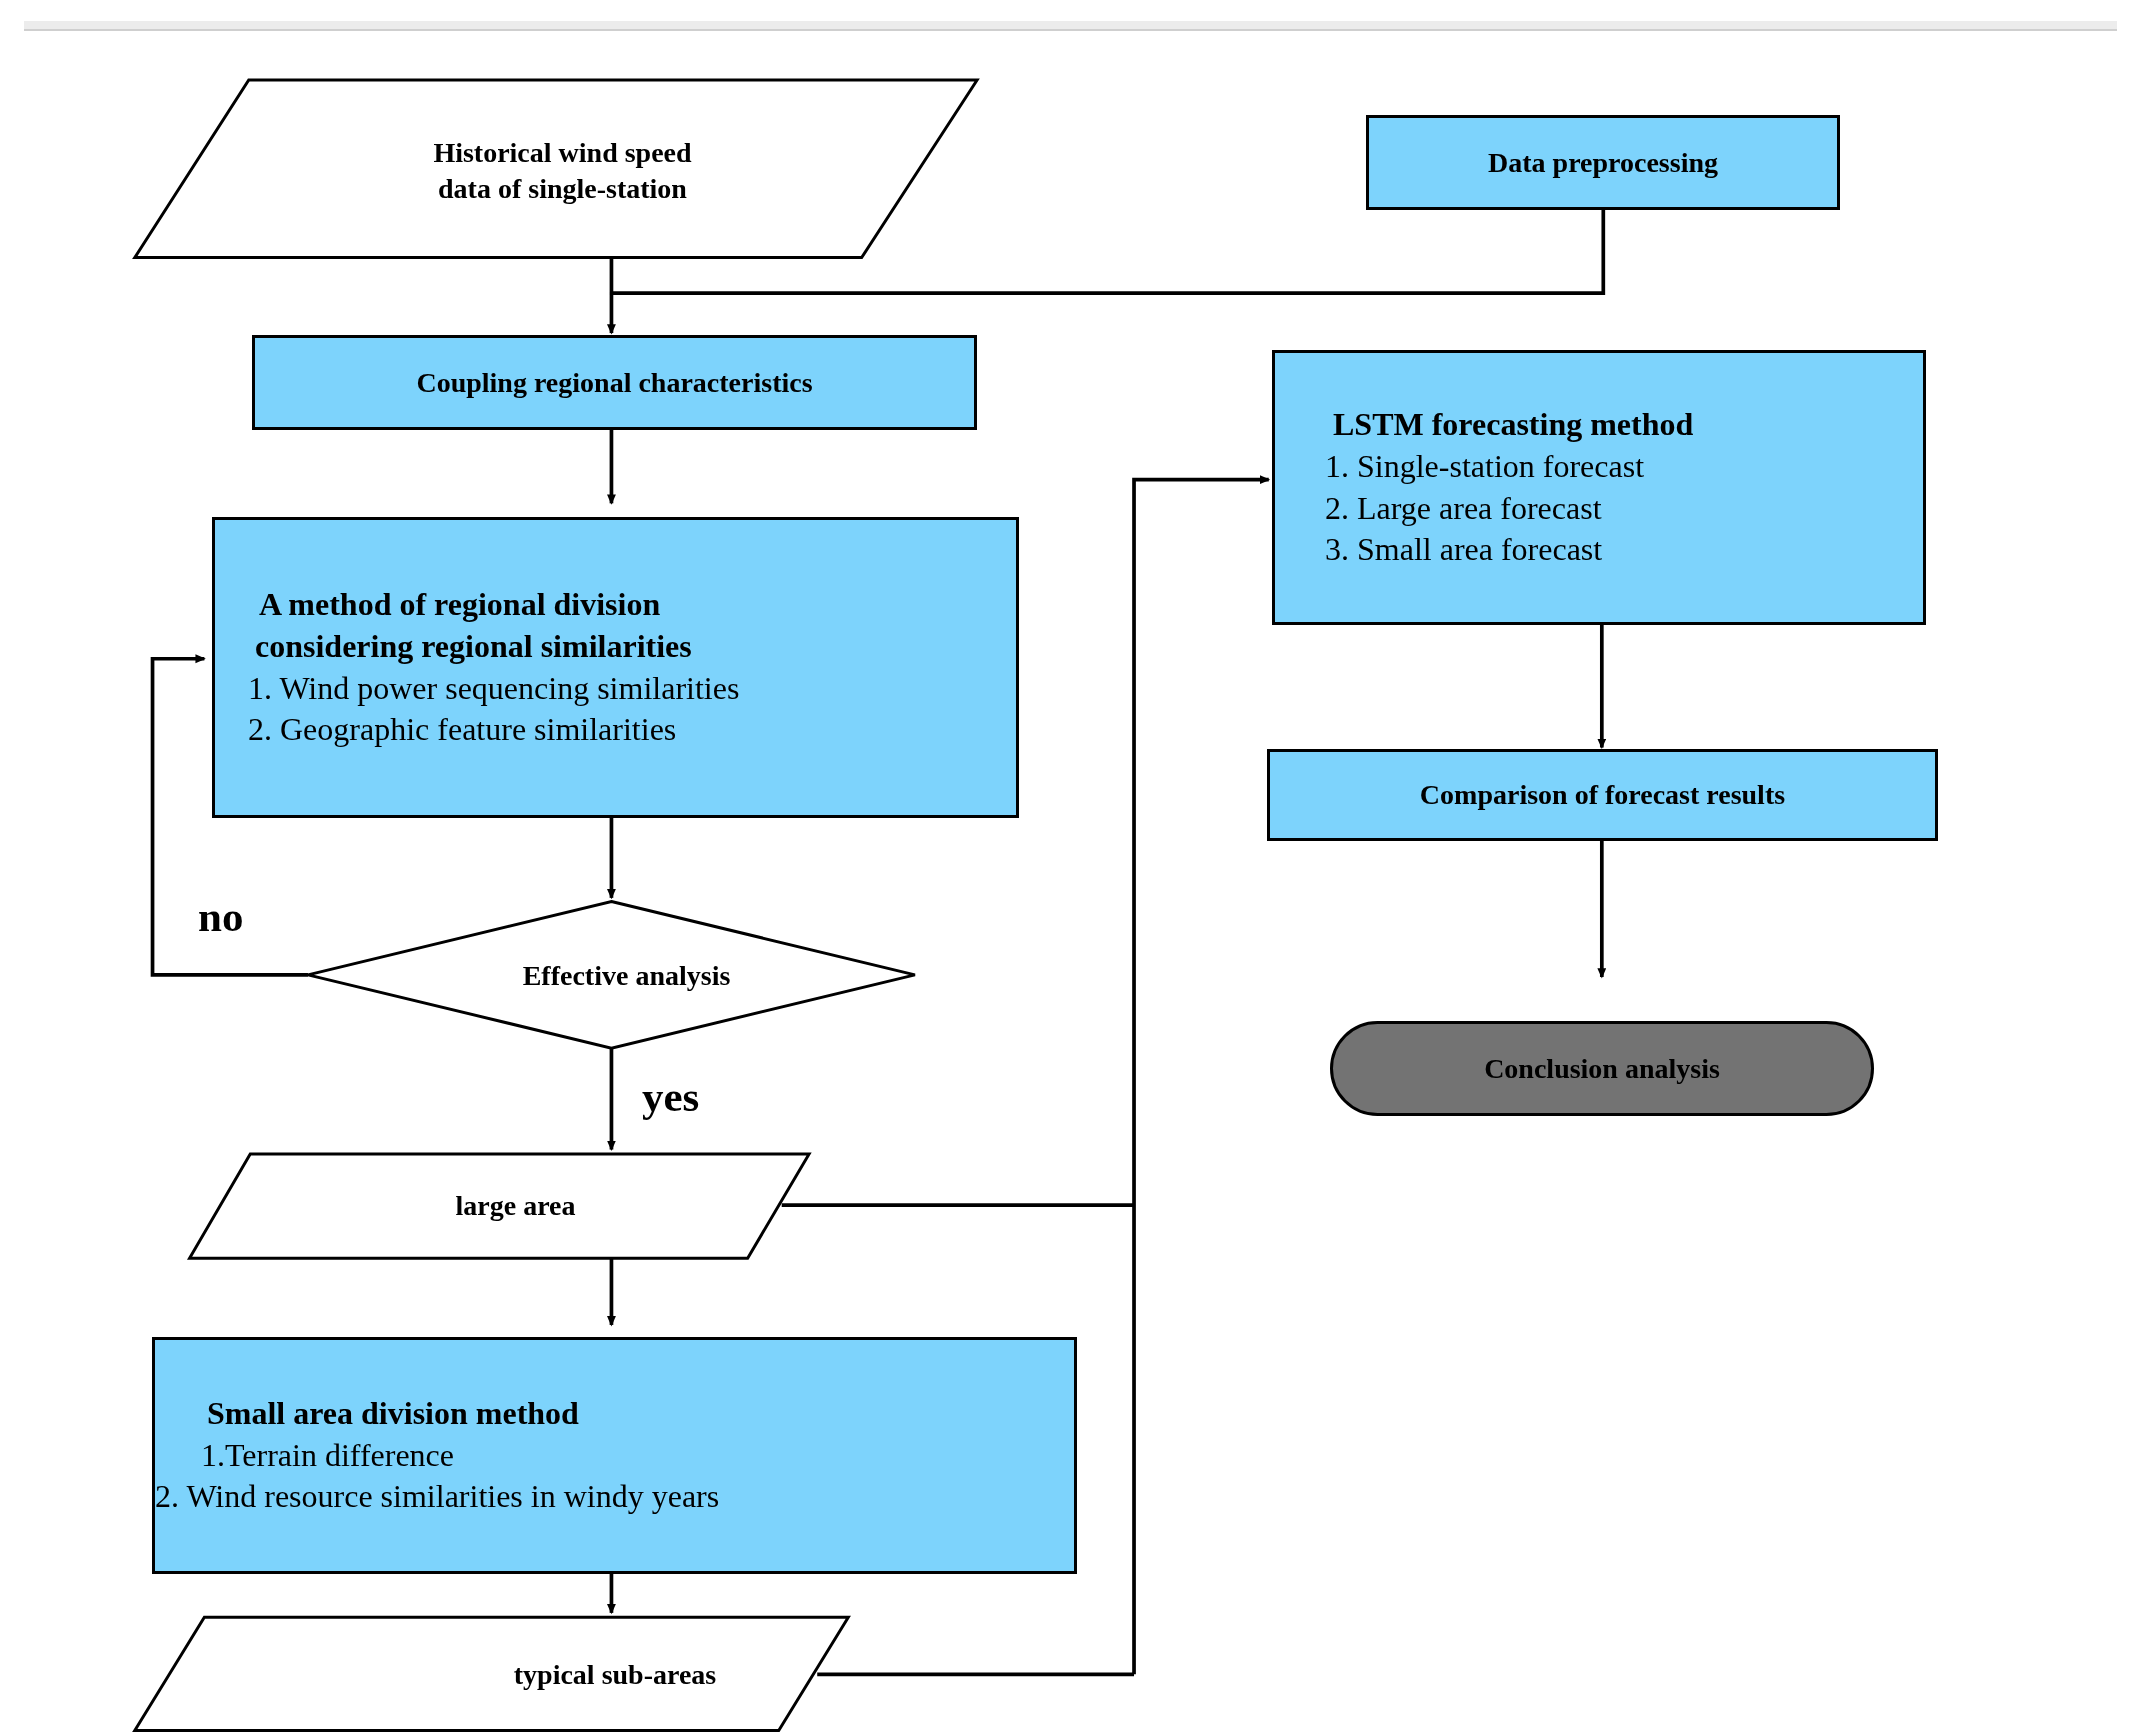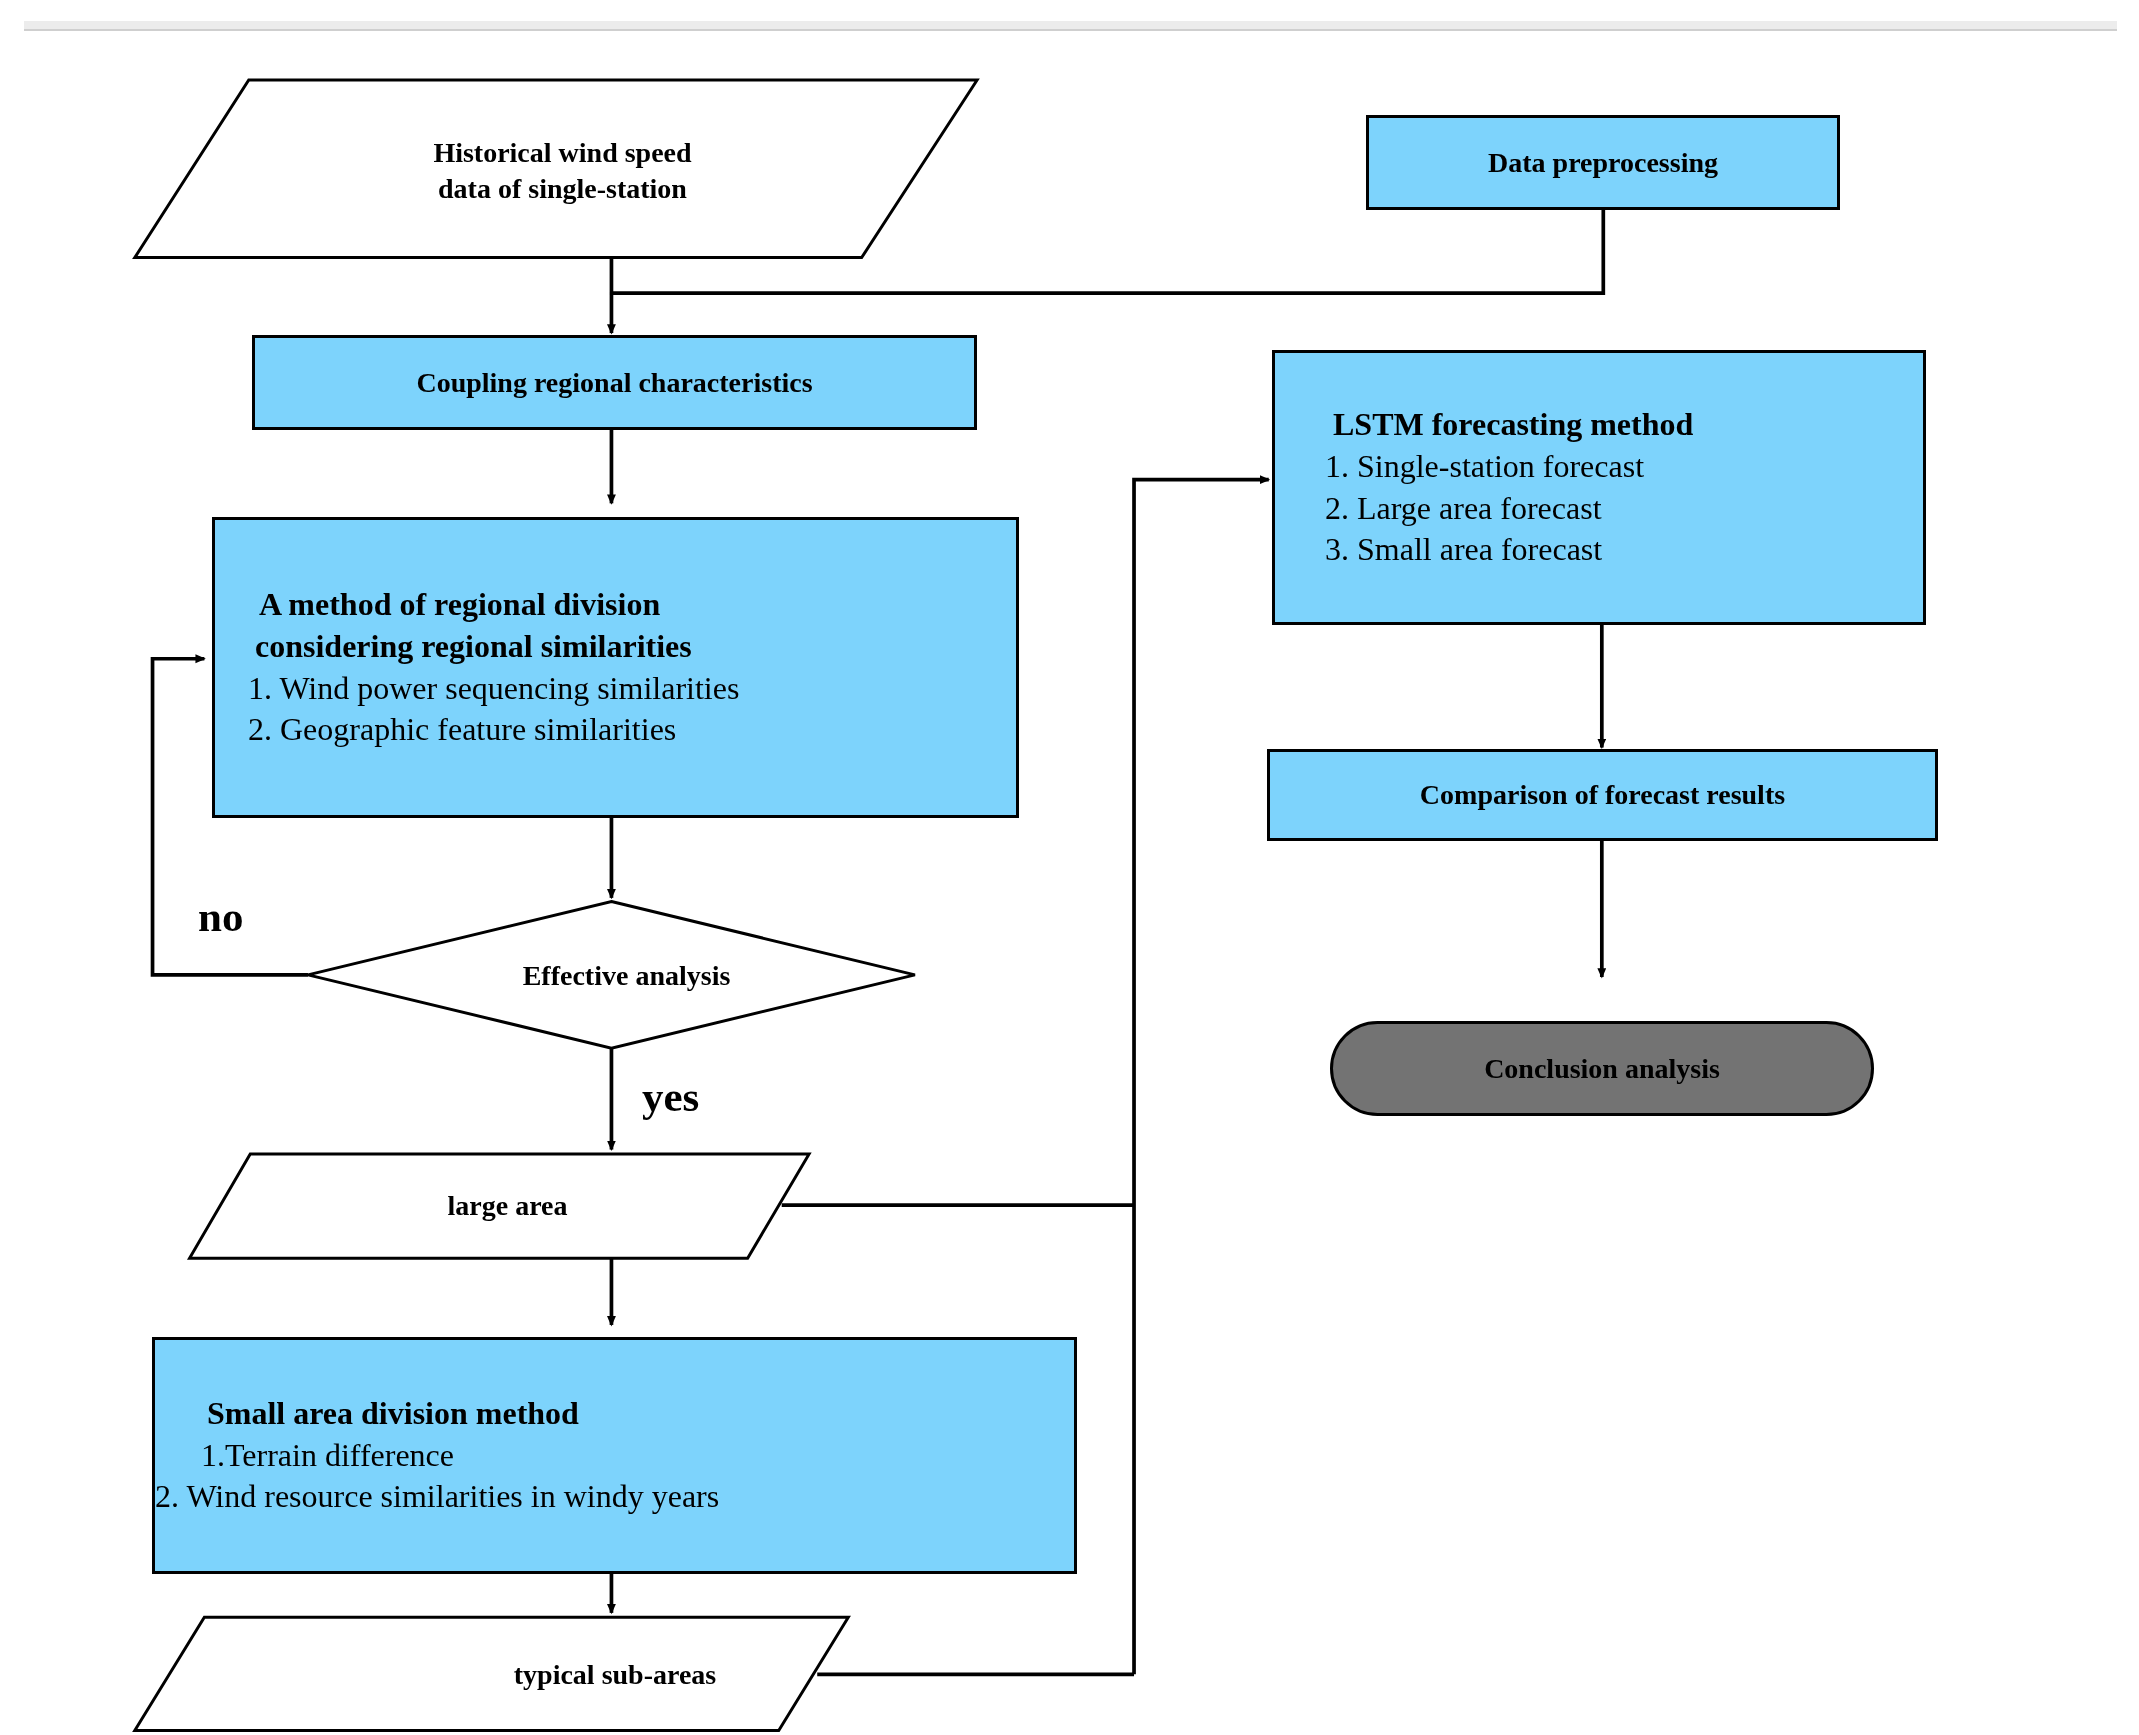--- a/index.html
+++ b/index.html
@@ -180,21 +180,21 @@
   </div>
 
   <div class="ellipse t-xl bold" style="left:1330px; top:981px; width:544px; height:95px;">
     <span class="ln">Conclusion analysis</span>
   </div>
 
   <div class="diamond-text t-xl bold" style="left:419px; top:942px; width:415px; height:67px;">
     <span class="ln">Effective analysis</span>
   </div>
 
-  <div class="para-text t-xl bold" style="left:352px; top:1174px; width:311px; height:64px;">
+  <div class="para-text t-xl bold" style="left:360px; top:1174px; width:311px; height:64px;">
     <span class="ln">large area</span>
   </div>
 
   <div class="node rect left t-lg" style="left:152px; top:1326px; width:925px; height:237px; padding:19px 0 19px 0;">
     <span class="ln bold" style="padding-left:52px;">Small area division method</span>
     <span class="ln reg" style="padding-left:46px;">1.Terrain difference</span>
     <span class="ln reg" style="">2. Wind resource similarities in windy years</span>
   </div>
 
   <div class="para-text t-xl bold" style="left:404px; top:1642px; width:422px; height:65px;">

